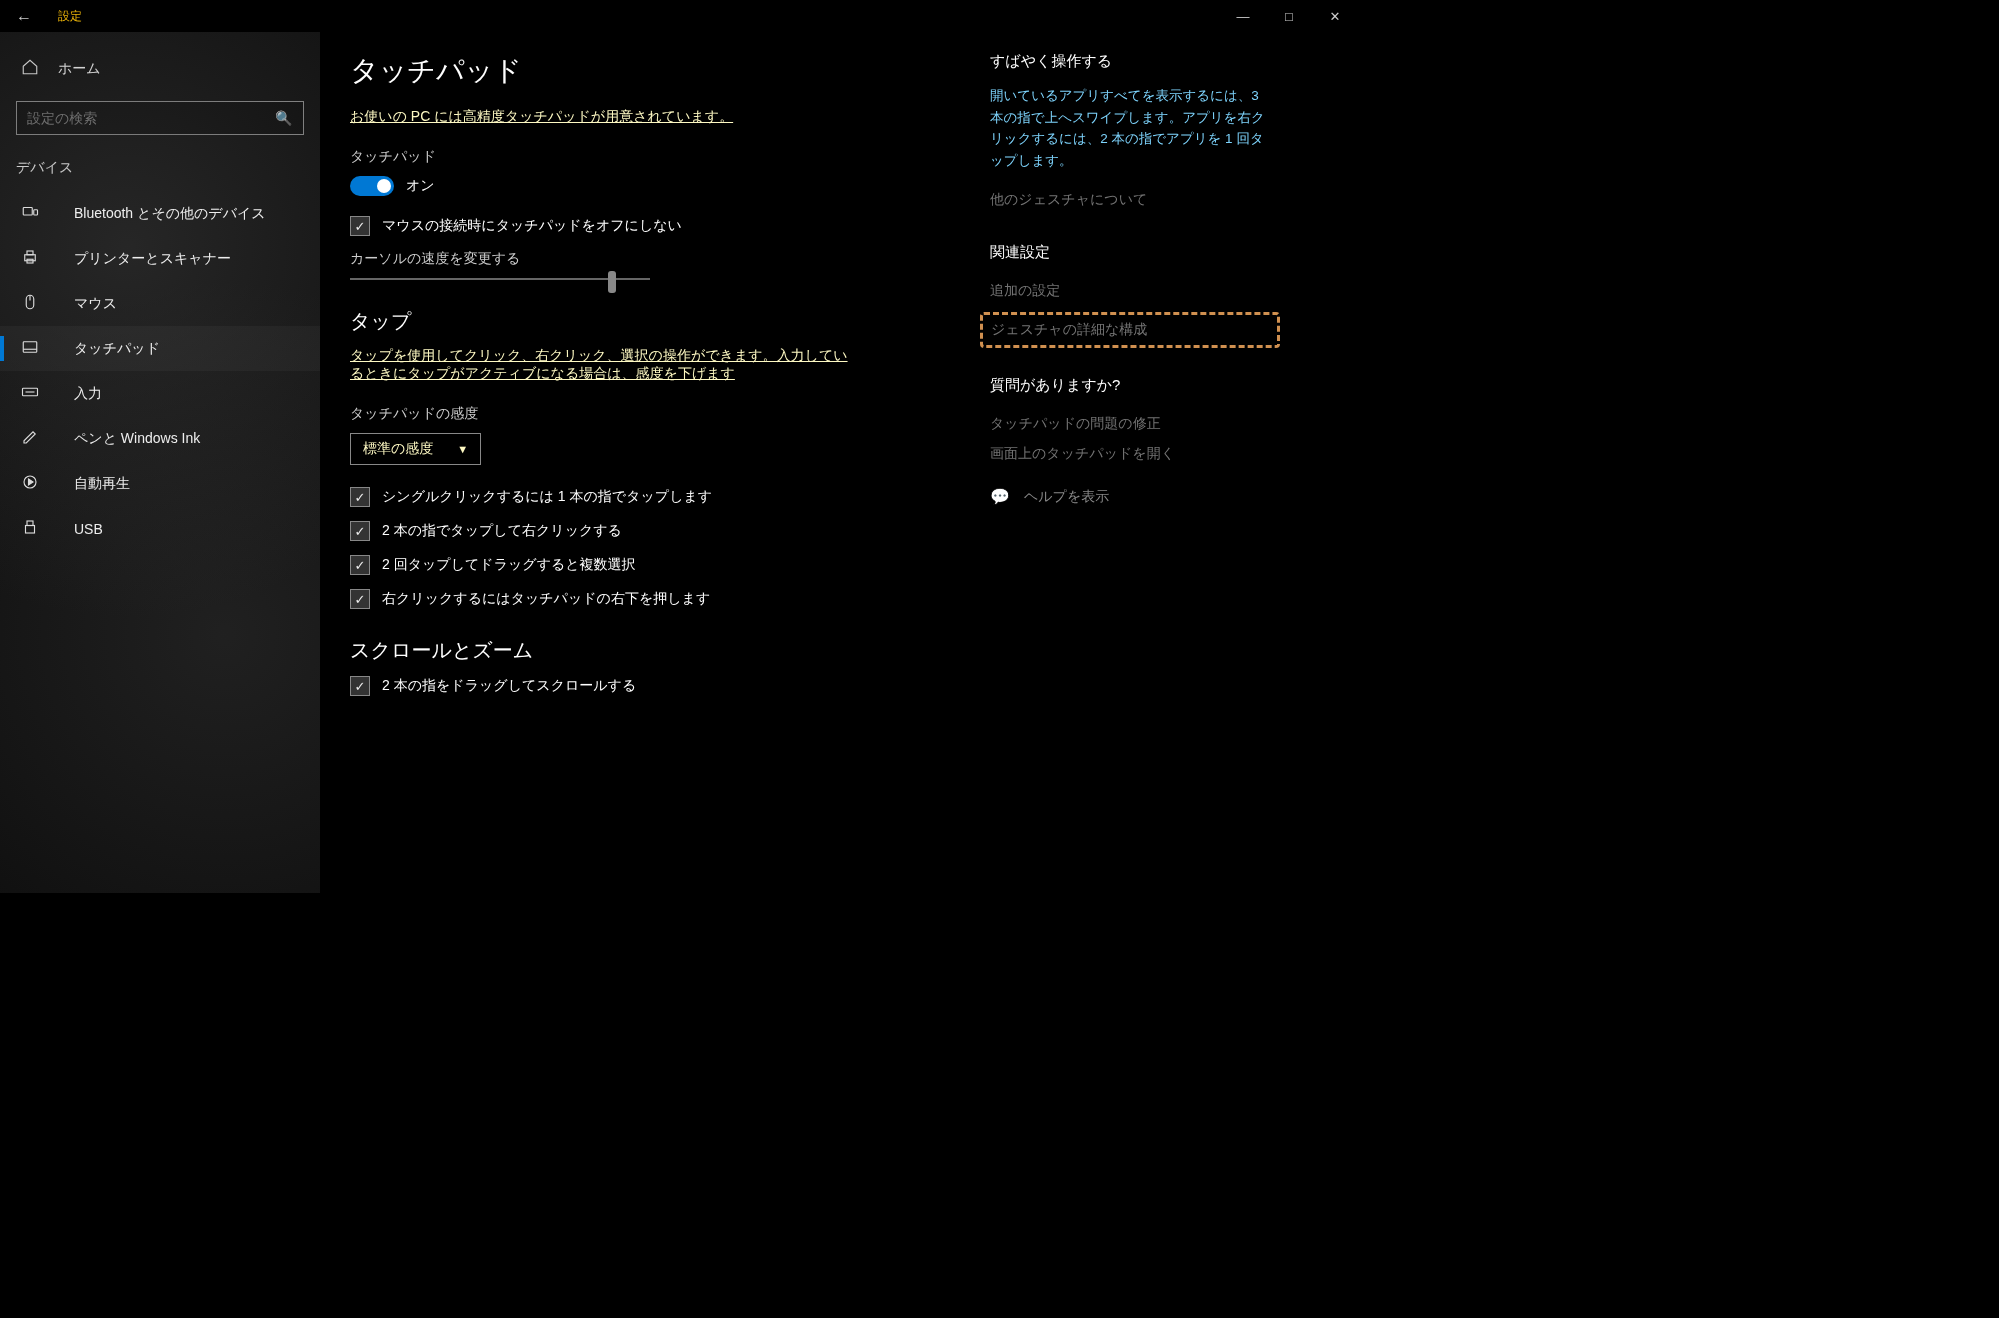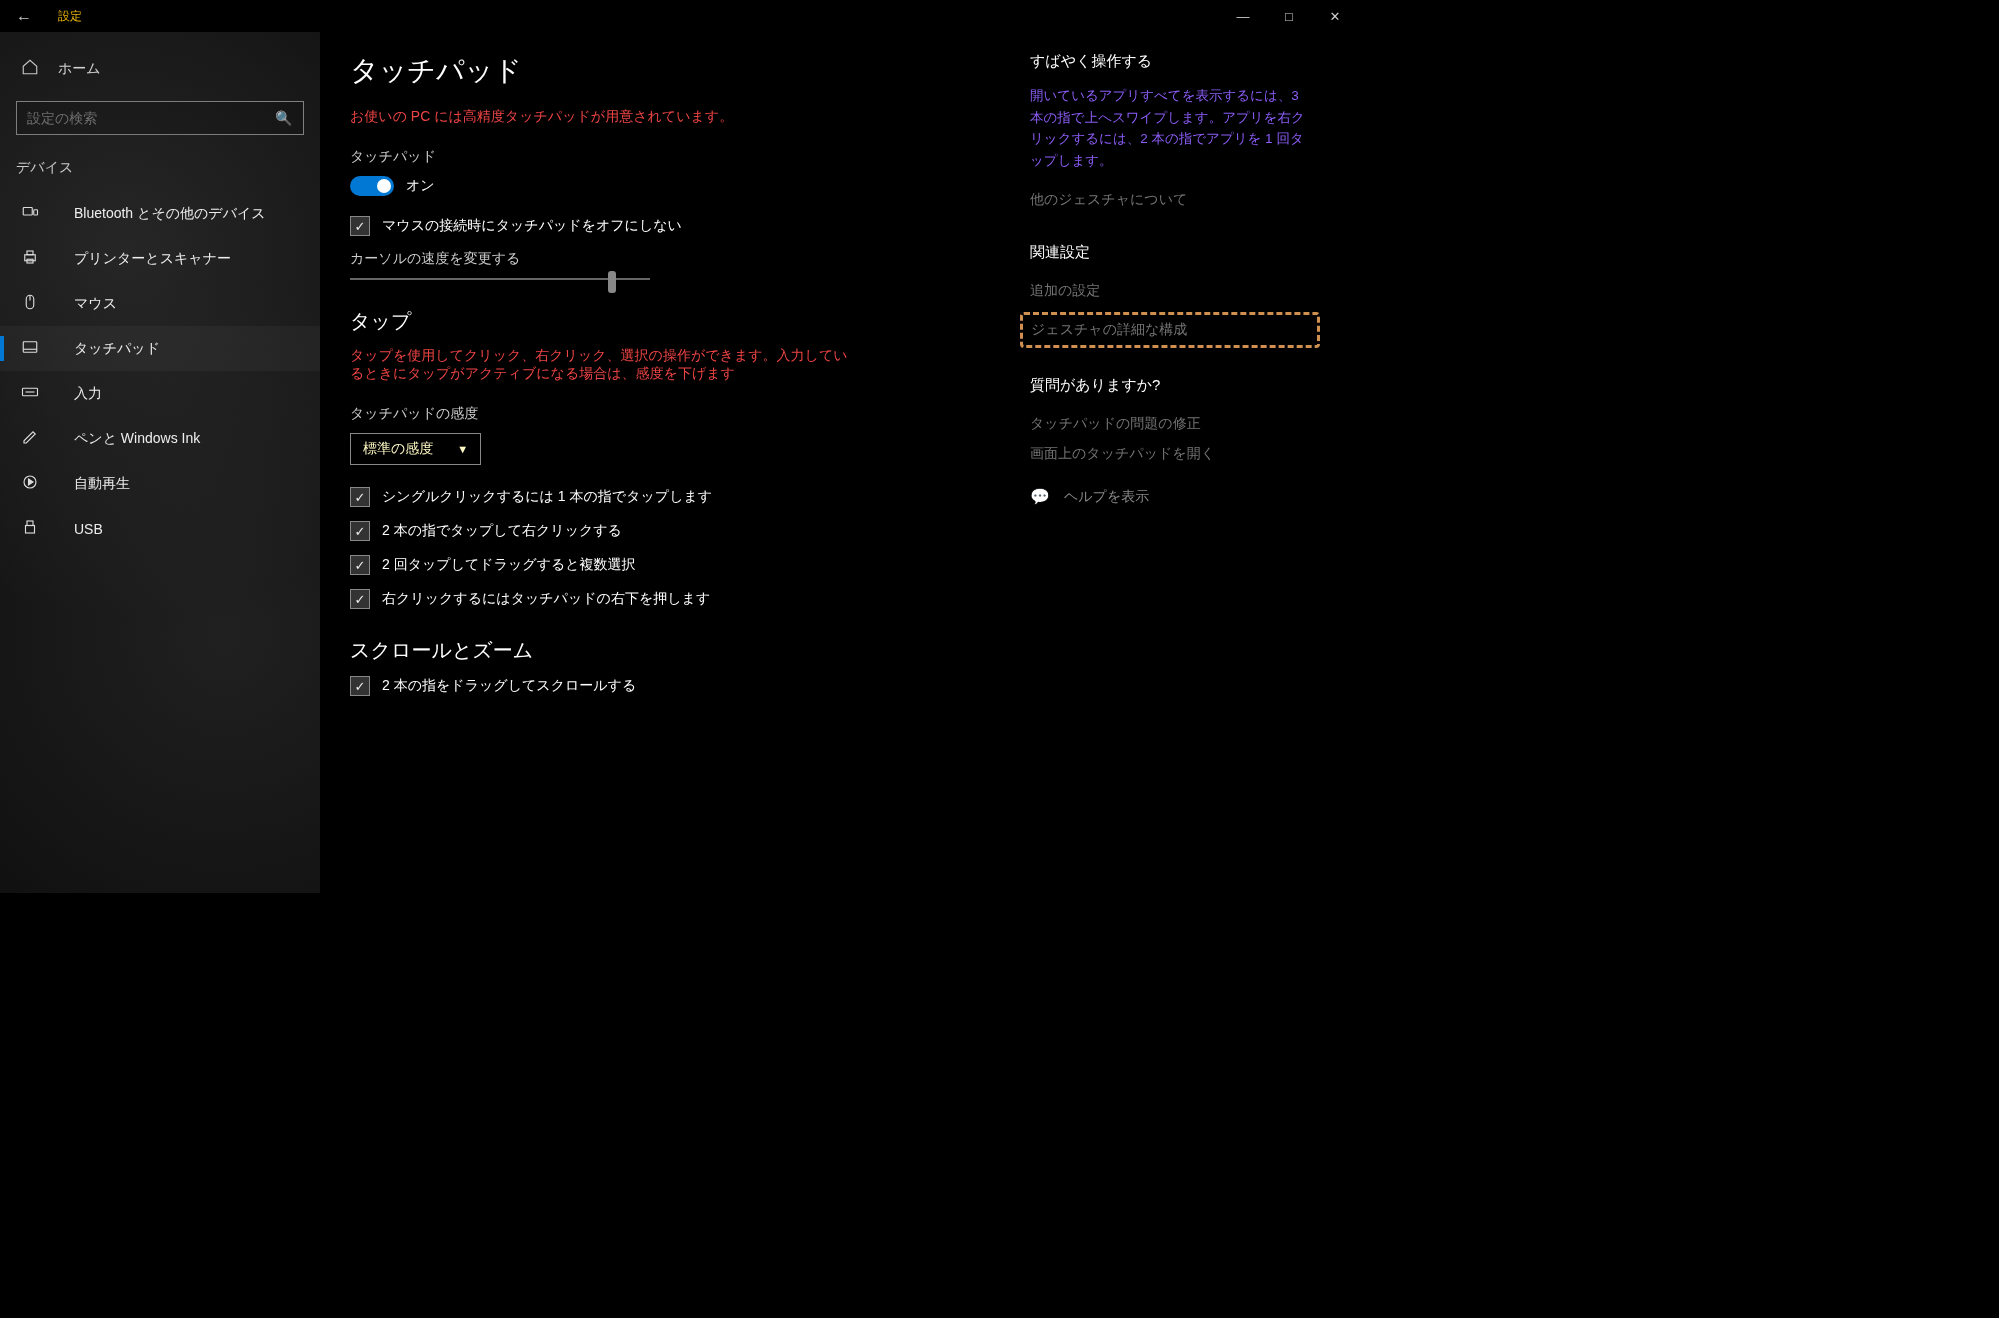--- a/index.html
+++ b/index.html
@@ -26,44 +26,44 @@
 
 .section-label { padding: 4px 16px 14px 16px; color: #eee; font-size: 14px; font-weight: 500; }
 
 .nav-item { display: flex; align-items: center; padding: 12px 20px; gap: 34px; color: #eee; position: relative; }
 .nav-item .ico { width: 20px; text-align: center; font-size: 15px; }
 .nav-item.selected::before { content:""; position:absolute; left:0; top:10px; bottom:10px; width:4px; background:#0078d4; }
 .nav-item.selected { background: rgba(255,255,255,0.04); }
 
 .main { flex: 1; padding: 20px 30px; display: flex; }
 .content { flex: 0 0 640px; }
-.rightcol { flex: 0 0 280px; margin-left: 40px; }
+.rightcol { flex: 0 0 280px; }
 
 h1.page-title { font-size: 28px; font-weight: 400; margin-bottom: 18px; }
-.desc { color: #ef4444; margin-bottom: 22px; }
+.desc { color: #fef9c3; margin-bottom: 22px; text-decoration: underline; }
 
 .sub-label { color: #ccc; margin-bottom: 10px; }
 .toggle-row { display: flex; align-items: center; gap: 12px; margin-bottom: 20px; }
 .toggle { width: 44px; height: 20px; border-radius: 10px; background: #0078d4; position: relative; }
 .toggle .knob { position: absolute; right: 3px; top: 3px; width: 14px; height: 14px; border-radius: 50%; background: #fff; }
 
 .checkbox-row { display: flex; align-items: center; gap: 12px; margin-bottom: 14px; }
 .cb { width: 20px; height: 20px; border: 1px solid #888; background: #333; display: flex; align-items: center; justify-content: center; font-size: 13px; color: #eee; }
 
 .section-h { font-size: 20px; font-weight: 400; margin: 28px 0 12px 0; }
 
 .slider-wrap { margin: 10px 0 6px 0; }
 .slider-track { height: 2px; background: #666; width: 300px; position: relative; }
 .slider-thumb { position: absolute; left: 86%; top: -7px; width: 8px; height: 22px; background: #888; border-radius: 3px; }
 
 .select { display: inline-flex; align-items: center; gap: 24px; border: 1px solid #888; padding: 6px 12px; color: #fef9c3; }
 .select .chev { font-size: 11px; }
 
 .rightcol h3 { font-size: 15px; font-weight: 500; margin-bottom: 14px; }
-.rightcol .para { color: #8b5cf6; font-size: 13.5px; line-height: 1.6; margin-bottom: 14px; }
+.rightcol .para { color: #7dd3fc; font-size: 13.5px; line-height: 1.6; margin-bottom: 14px; }
 .link { color: #737373; font-size: 14px; padding: 6px 0; display: block; }
 .rightcol .block { margin-bottom: 28px; }
 
 .highlight-box { border: 3px dashed #d09050; border-radius: 4px; padding: 6px 8px; margin: 6px -10px; }
 
 .help-row { display: flex; align-items: center; gap: 14px; color: #888; margin-top: 18px; }
 .help-row .hi { font-size: 16px; }
 
 svg.i { width: 18px; height: 18px; stroke: #ddd; fill: none; stroke-width: 1.5; }
 </style>

